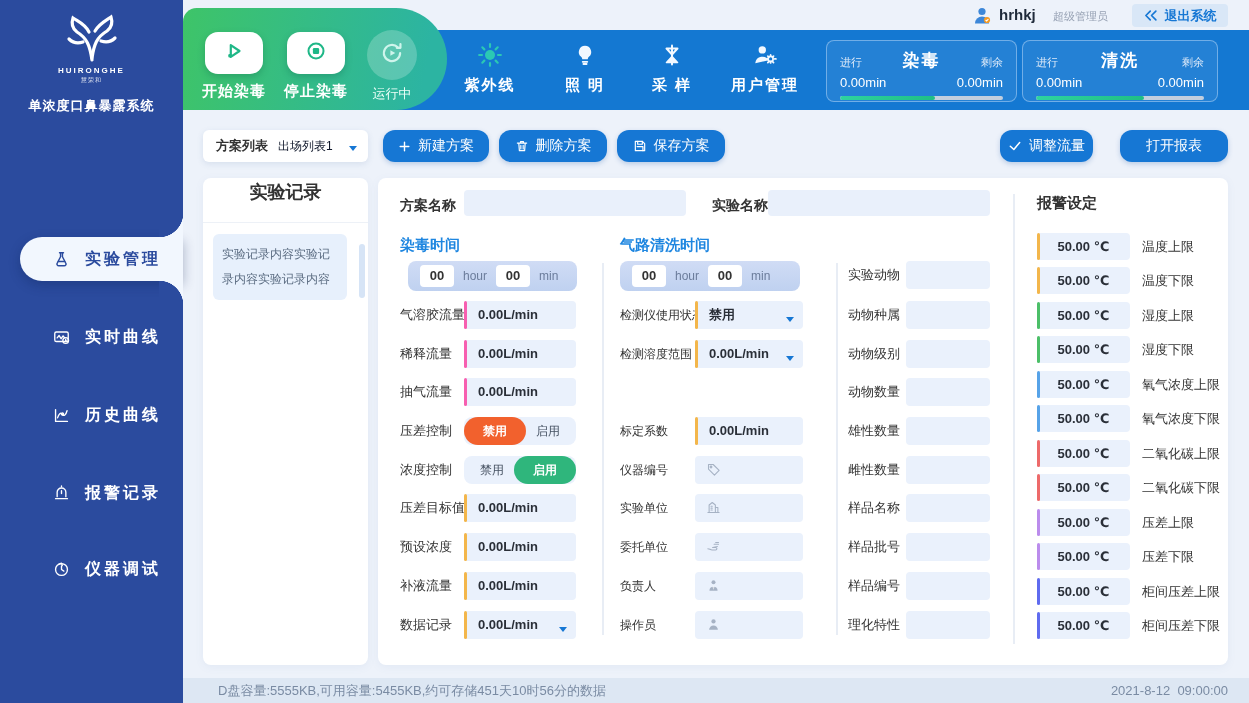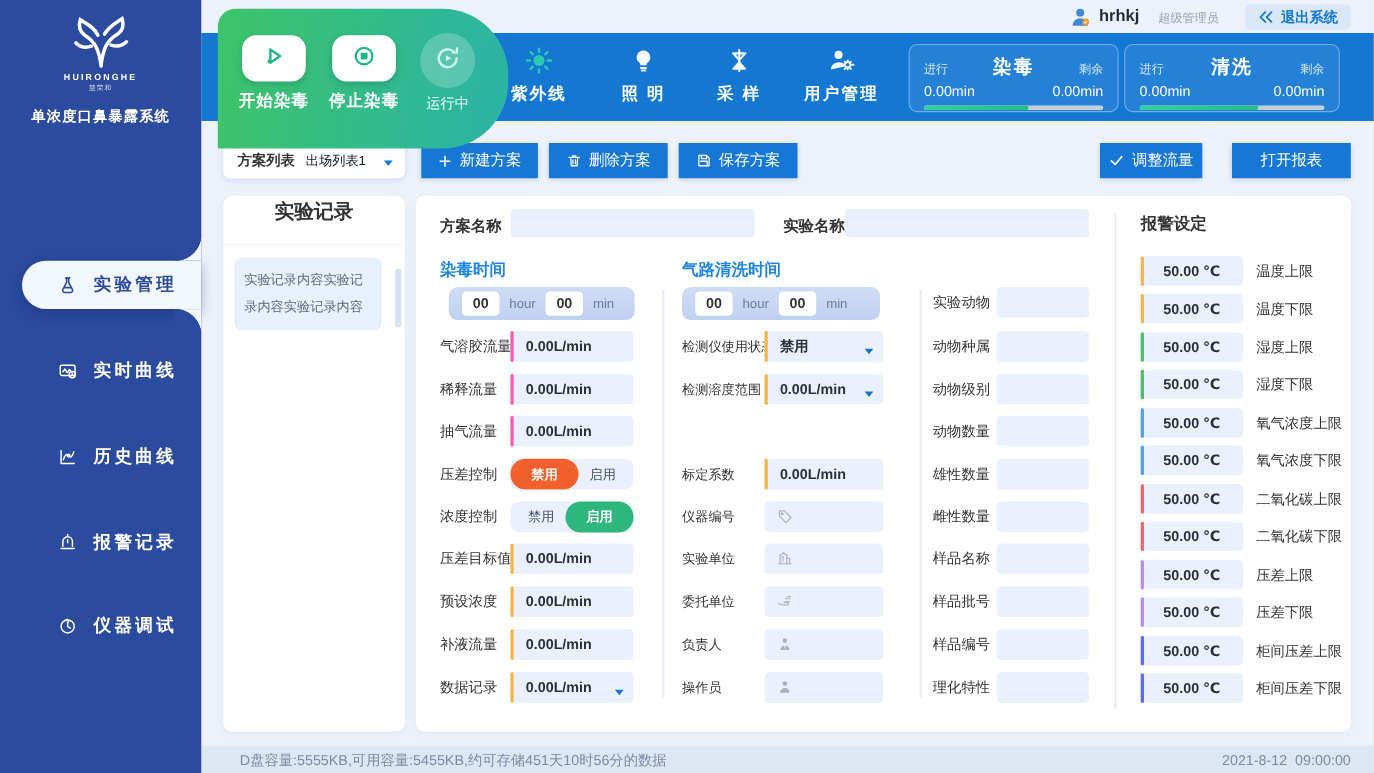--- a/index.html
+++ b/index.html
@@ -28,22 +28,22 @@
 
   
   .topstrip{position:absolute;left:183px;top:0;width:1066px;height:30px;background:#EDF2FA;}
   .user-name{position:absolute;left:816px;top:6px;font-size:15px;font-weight:700;color:#1F2A3A;}
   .user-role{position:absolute;left:870px;top:9px;font-size:11px;color:#97A2B4;}
   .avatar{position:absolute;left:789px;top:5px;}
   .logout-btn{position:absolute;left:949px;top:4px;width:96px;height:23px;background:#D9E7F7;
       border-radius:4px;display:flex;align-items:center;justify-content:center;gap:6px;
       color:#1677D4;font-size:13px;font-weight:700;cursor:pointer;}
   .bluebar{position:absolute;left:183px;top:30px;width:1066px;height:80px;background:#1478D2;z-index:1;}
-  .greenblock{position:absolute;left:183px;top:8px;width:264px;height:127px;z-index:3;
-      background:linear-gradient(100deg,#3EC468 0%,#2CB4A2 90%);border-radius:16px 60px 60px 0;margin-left:15px;}
+  .greenblock{position:absolute;left:183px;top:8px;width:264px;height:102px;z-index:3;
+      background:linear-gradient(100deg,#3EC468 0%,#2CB4A2 90%);border-radius:16px 60px 60px 0;}
   .gbtn{position:absolute;width:58px;height:42px;background:#fff;border-radius:13px;
       box-shadow:0 3px 7px rgba(10,90,70,.28);display:flex;align-items:center;justify-content:center;cursor:pointer;}
   .glabel{position:absolute;top:74px;text-align:center;color:#fff;font-weight:700;font-size:15px;letter-spacing:1px;}
   .runbtn{position:absolute;left:184px;top:22px;width:50px;height:50px;border-radius:50%;
       background:rgba(255,255,255,.22);display:flex;align-items:center;justify-content:center;cursor:pointer;}
   .runlabel{position:absolute;left:172px;top:77px;width:74px;text-align:center;color:#ECFFF8;font-size:13px;}
   .titem{position:absolute;top:10px;width:84px;height:62px;text-align:center;color:#fff;cursor:pointer;}
   .ticon{height:30px;display:flex;align-items:center;justify-content:center;}
   .tlabel{margin-top:6px;font-size:15px;font-weight:700;letter-spacing:2px;white-space:pre;}
   .scard{position:absolute;top:10px;height:62px;background:rgba(255,255,255,.07);
@@ -55,21 +55,21 @@
   .ptrack{margin-top:6px;height:4px;border-radius:2px;background:#C3CFDE;overflow:hidden;}
   .pfill{display:block;height:4px;border-radius:2px;background:linear-gradient(90deg,#2ED39F,#1FBF85);}
 
   
   .scheme-select{position:absolute;left:203px;top:130px;width:165px;height:32px;background:#fff;
       border-radius:6px;box-shadow:0 2px 6px rgba(80,110,160,.14);display:flex;align-items:center;cursor:pointer;}
   .scheme-select .slabel{margin-left:13px;font-size:13px;font-weight:700;color:#333;}
   .scheme-select .svalue{margin-left:10px;font-size:12px;color:#0f172a;}
   .caret{width:0;height:0;border:4px solid transparent;border-top:5px solid #1677D4;margin-top:4px;}
   .scheme-select .caret{position:absolute;right:11px;top:12px;}
-  .btn-blue{position:absolute;top:130px;height:32px;background:#1677D4;border-radius:0;color:#fff;
+  .btn-blue{position:absolute;top:130px;height:32px;background:#1677D4;border-radius:12px;color:#fff;
       font-size:14px;display:flex;align-items:center;justify-content:center;gap:7px;cursor:pointer;
       box-shadow:0 2px 5px rgba(30,90,170,.25);}
   .bicon{display:flex;align-items:center;}
 
   
   .record-panel{position:absolute;left:203px;top:178px;width:165px;height:487px;background:#fff;
       border-radius:8px;box-shadow:0 2px 8px rgba(100,130,180,.08);}
   .rp-title{text-align:center;padding-top:2px;font-size:18px;font-weight:700;color:#333;}
   .rp-div{position:absolute;left:0;right:0;top:44px;height:1px;background:#EDF1F7;}
   .rp-item{position:absolute;left:10px;top:56px;width:134px;background:#E7F0FC;border-radius:6px;

